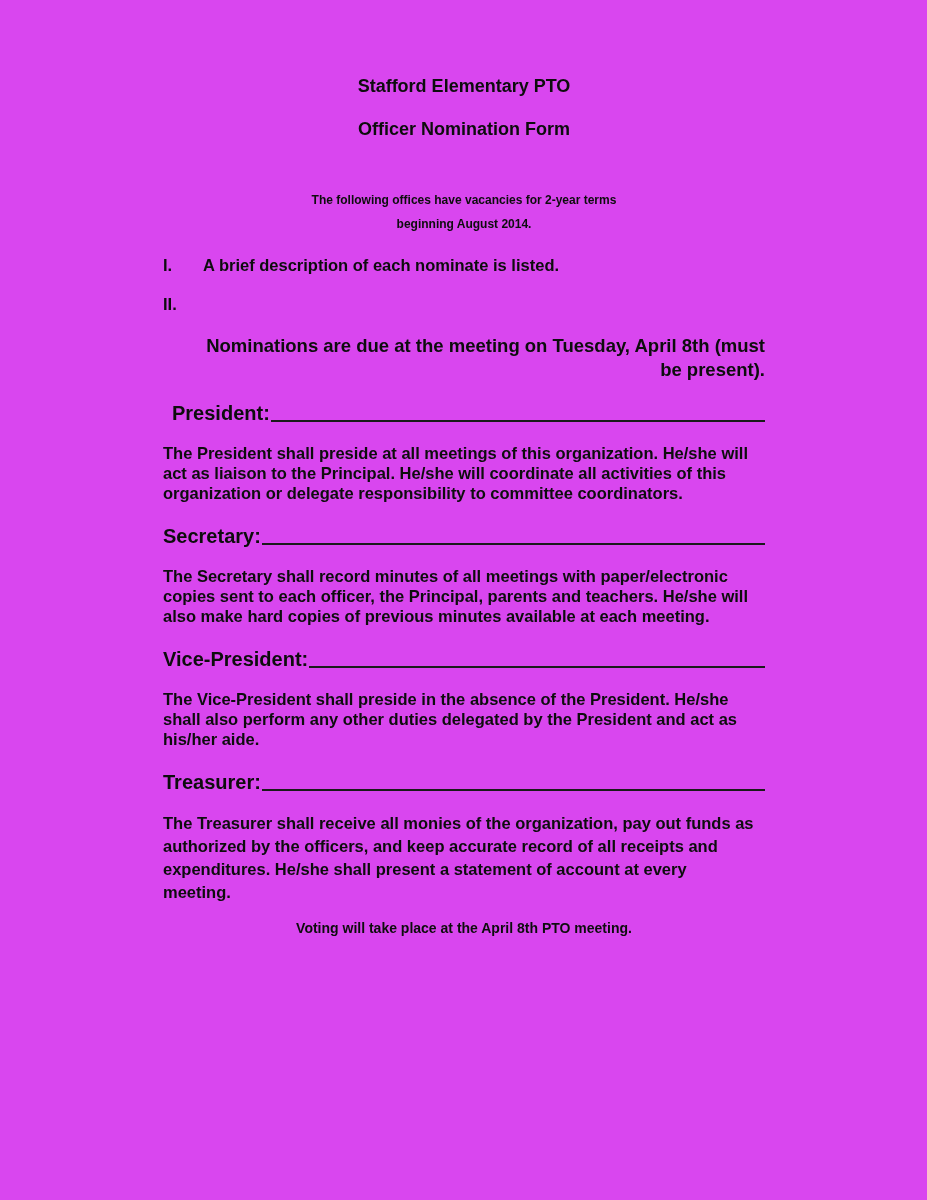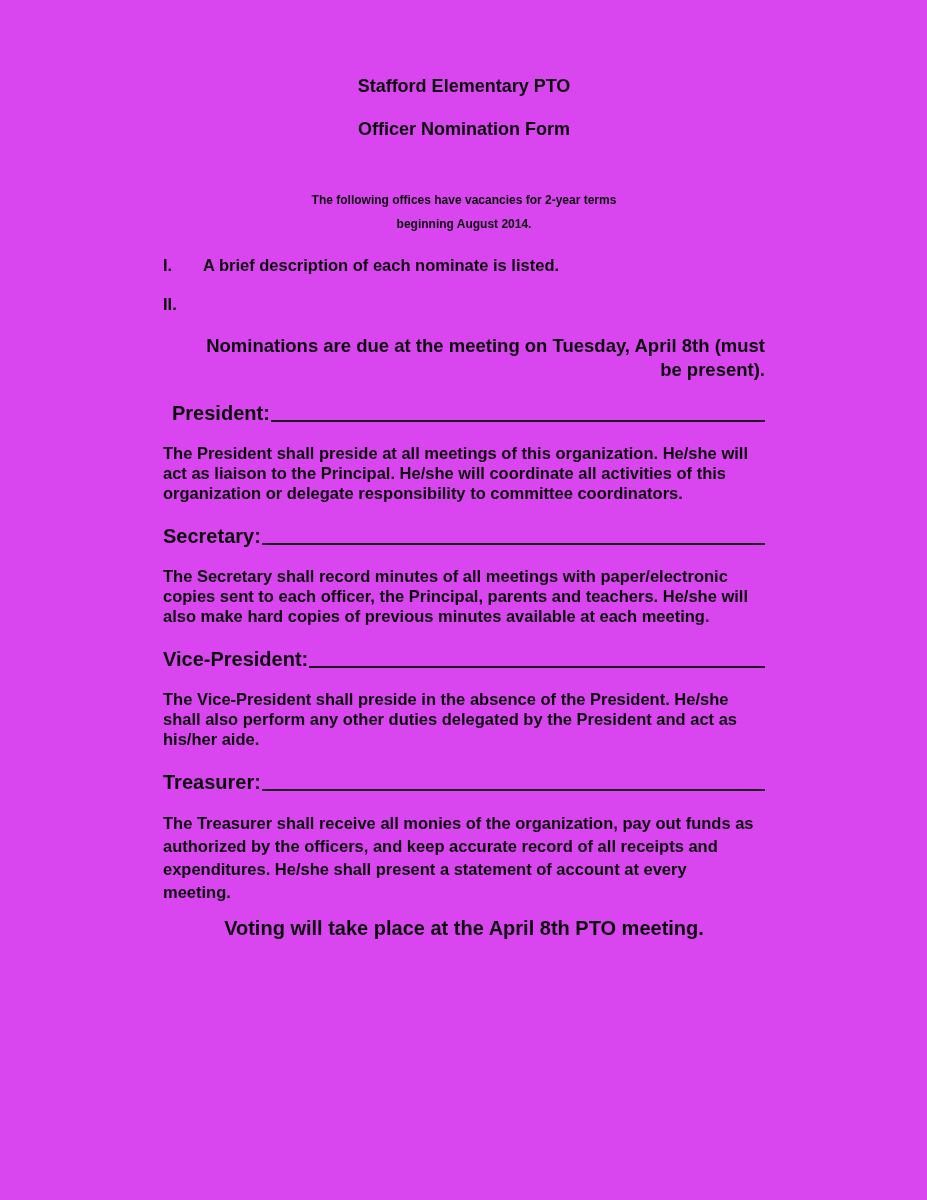--- a/index.html
+++ b/index.html
@@ -79,21 +79,21 @@
   }
   .para {
     margin: 18px 0 0 0;
     font-size: 16.5px;
     line-height: 20px;
     white-space: pre-line;
   }
   .para.loose { line-height: 23px; }
   .footer-note {
     margin-top: 13px;
-    font-size: 20px;
+    font-size: 14px;
     line-height: 22px;
     text-align: center;
     white-space: pre-line;
   }
 </style>
 </head>
 <body>
 
 <div class="page">
   <div class="content">

